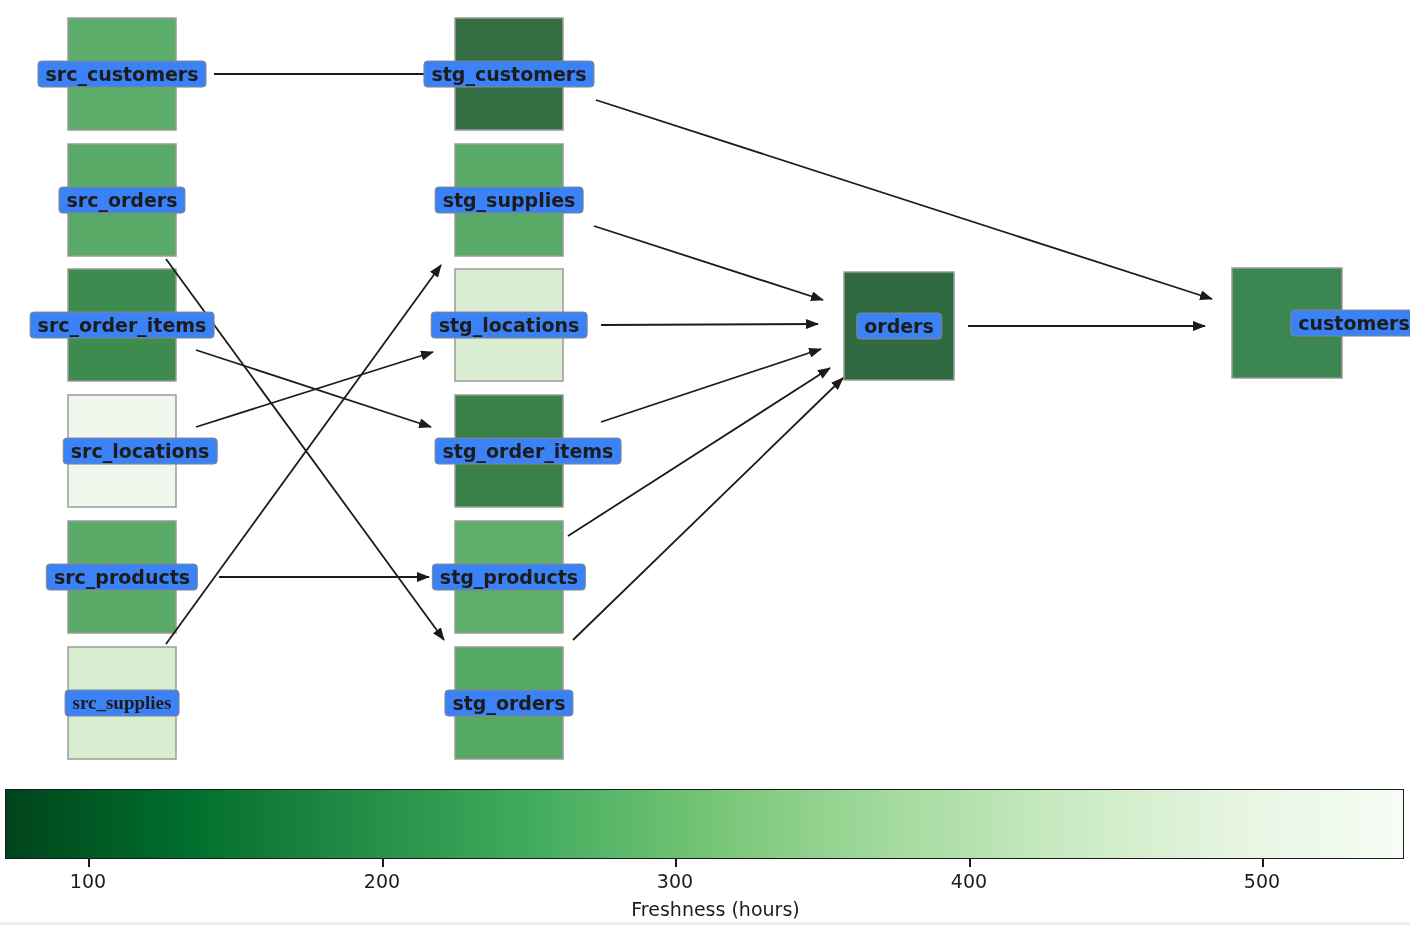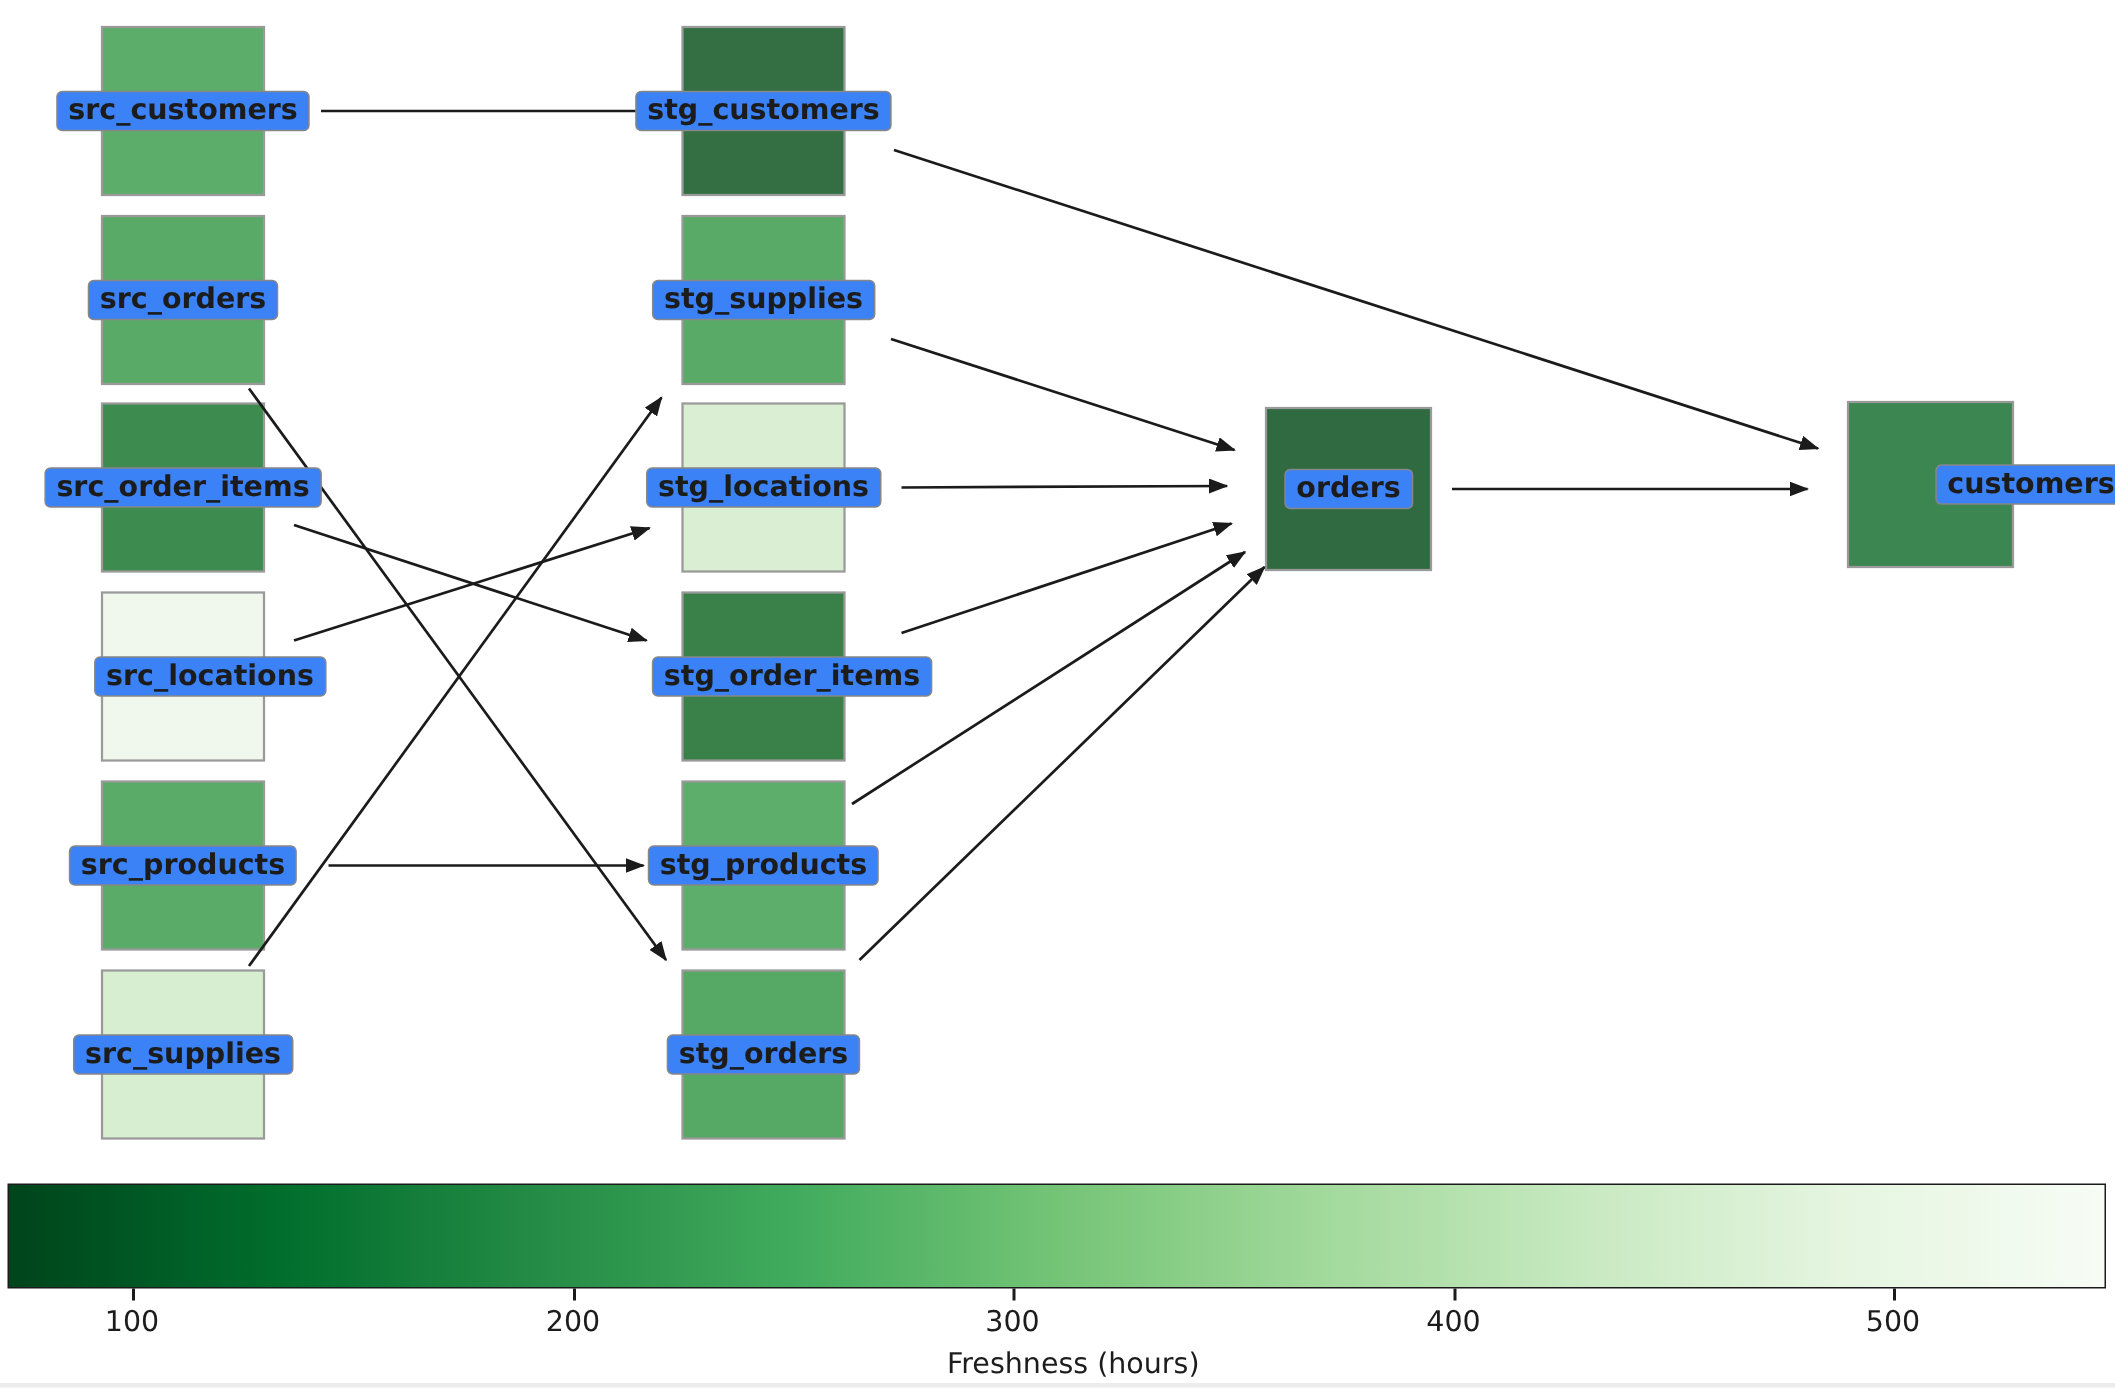--- a/index.html
+++ b/index.html
@@ -104,21 +104,21 @@
       <line x1="568" y1="536" x2="830" y2="368" stroke="#1b1b1b" stroke-width="1.8" marker-end="url(#arrowhead)"></line>
       <line x1="573" y1="640" x2="843" y2="378" stroke="#1b1b1b" stroke-width="1.8" marker-end="url(#arrowhead)"></line>
       <line x1="968" y1="326" x2="1205" y2="326" stroke="#1b1b1b" stroke-width="1.8" marker-end="url(#arrowhead)"></line>
     </svg>
   <div id="labels-layer">
       <div class="node-pill" style="left: 122px; top: 74px;">src_customers</div>
       <div class="node-pill" style="left: 122px; top: 200px;">src_orders</div>
       <div class="node-pill" style="left: 122px; top: 325px;">src_order_items</div>
       <div class="node-pill" style="left: 112px; top: 451px; margin-left: 28px;">src_locations</div>
       <div class="node-pill" style="left: 122px; top: 577px;">src_products</div>
-      <div class="node-pill" style="left: 122px; top: 703px;">src_supplies</div>
+      <div class="node-pill" style="left: 122px; top: 703px; font-family: Liberation Serif, serif;">src_supplies</div>
       <div class="node-pill" style="left: 509px; top: 74px;">stg_customers</div>
       <div class="node-pill" style="left: 509px; top: 200px;">stg_supplies</div>
       <div class="node-pill" style="left: 509px; top: 325px; text-align: center;">stg_locations</div>
       <div class="node-pill" style="left: 509px; top: 451px; margin-left: 19px;">stg_order_items</div>
       <div class="node-pill" style="left: 509px; top: 577px;">stg_products</div>
       <div class="node-pill" style="left: 509px; top: 703px;">stg_orders</div>
       <div class="node-pill" style="left: 899px; top: 326px;">orders</div>
       <div class="node-pill" style="left: 1354px; top: 323px;">customers</div>
     </div>
 

